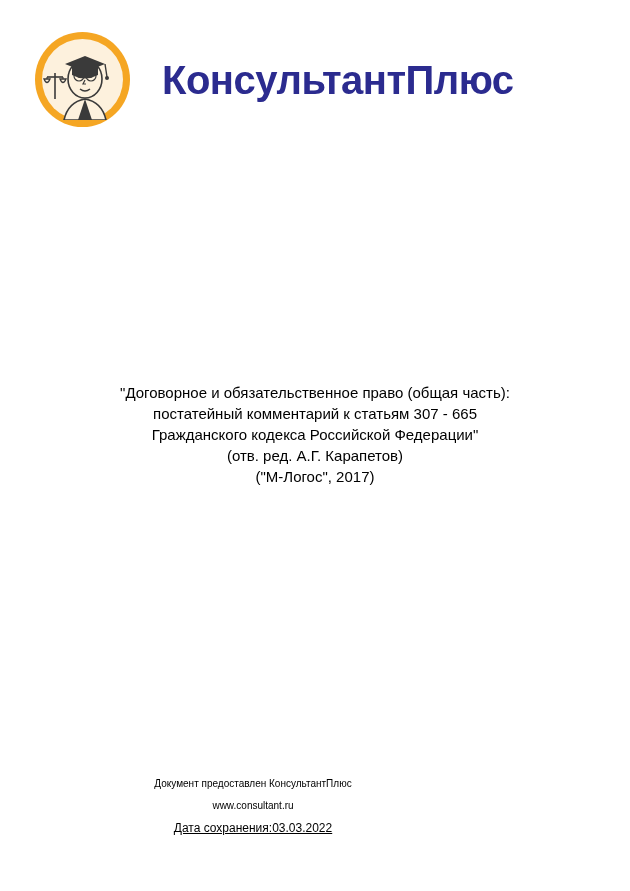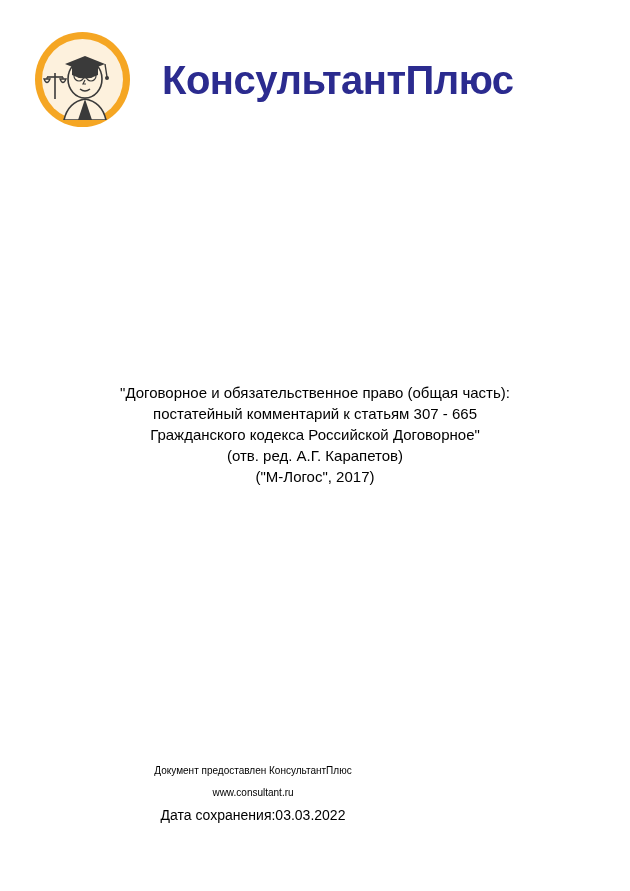--- a/index.html
+++ b/index.html
@@ -81,32 +81,33 @@
     color: #000;
   }
   .title-block div {
     white-space: nowrap;
   }
 
   
   .footer-block {
     position: absolute;
     left: 0;
-    bottom: 65px;
+    bottom: 52px;
     width: 506px;
     text-align: center;
     font-size: 10px;
     line-height: 22px;
     color: #000;
   }
   .footer-block .site {
     font-size: 10px;
   }
   .footer-block .saved {
-    font-size: 14px;
+    font-size: 12px;
+    text-decoration: underline;
   }
 </style>
 </head>
 <body>
 
 <div class="page">
 
   <div class="logo-block">
     <div class="logo-mark">
       <div class="inner-circle"></div>
@@ -139,21 +140,21 @@
         <line x1="5" y1="38" x2="5" y2="40" stroke="#3a3a3a" stroke-width="1.1"></line>
         <line x1="21" y1="38" x2="21" y2="40" stroke="#3a3a3a" stroke-width="1.1"></line>
       </svg>
     </div>
     <div class="logo-text">КонсультантПлюс</div>
   </div>
 
   <div class="title-block">
     <div>"Договорное и обязательственное право (общая часть):</div>
     <div>постатейный комментарий к статьям 307 - 665</div>
-    <div>Гражданского кодекса Российской Договорное"</div>
+    <div>Гражданского кодекса Российской Федерации"</div>
     <div>(отв. ред. А.Г. Карапетов)</div>
     <div>("М-Логос", 2017)</div>
   </div>
 
   <div class="footer-block">
     <div class="provided">Документ предоставлен КонсультантПлюс</div>
     <div class="site">www.consultant.ru</div>
     <div class="saved">Дата сохранения:03.03.2022</div>
   </div>
 

